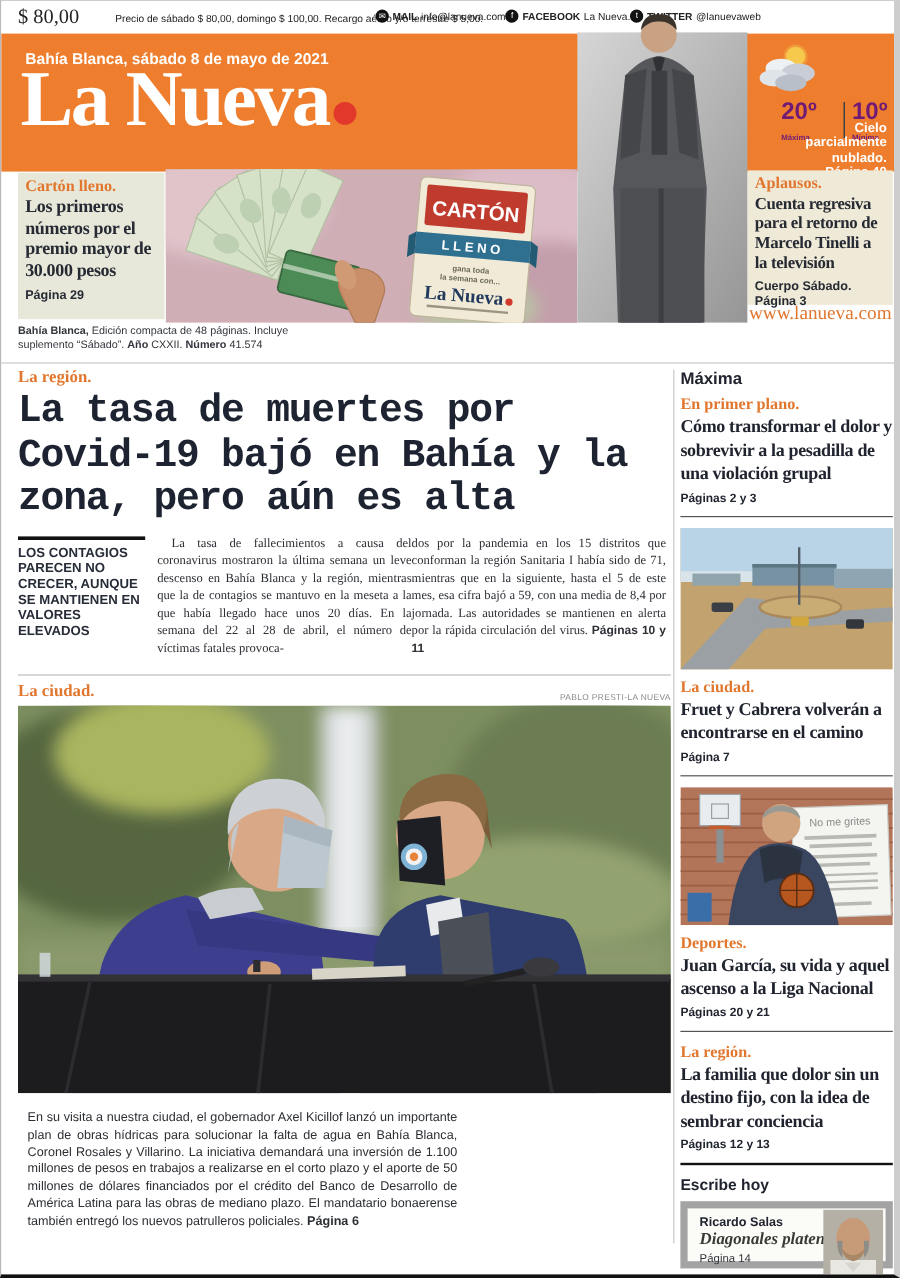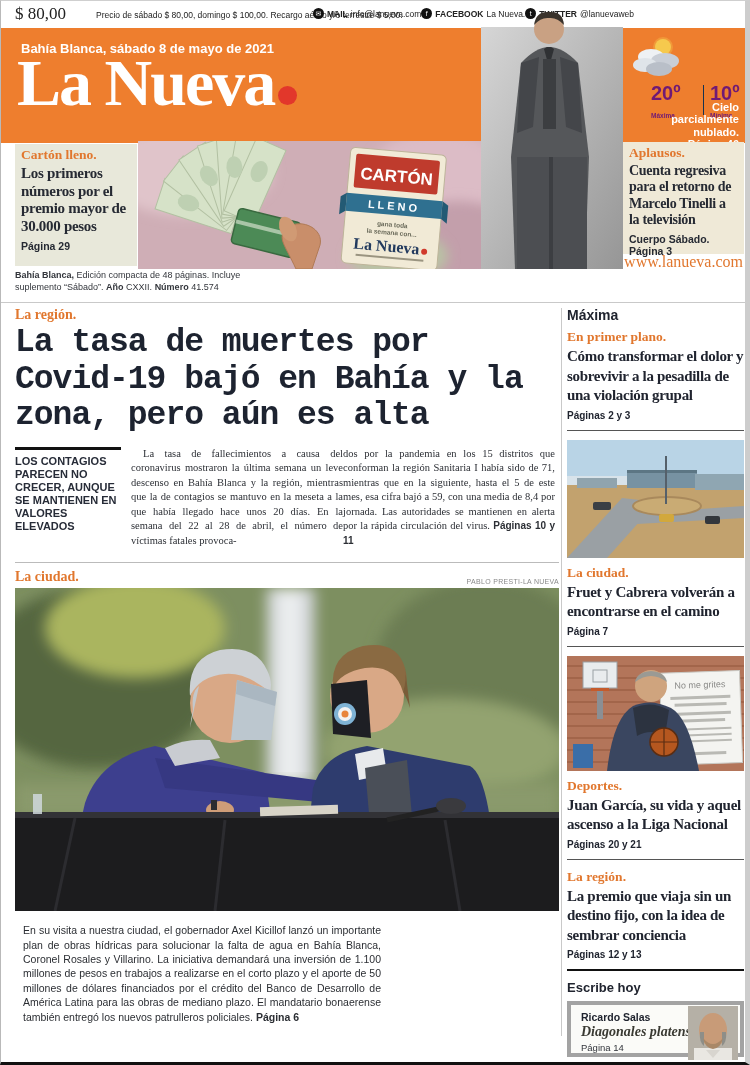--- a/index.html
+++ b/index.html
@@ -70,21 +70,21 @@
   .rightcol{position:absolute;left:566px;top:306px;width:177px;}
   .ademas{font-weight:bold;font-size:14px;color:#20242f;margin-bottom:6px;}
   .sb-kicker{font-family:"Liberation Serif",serif;font-weight:bold;color:#e1772e;font-size:13.5px;}
   .sb-title{font-family:"Liberation Serif",serif;font-weight:bold;color:#20242f;
             font-size:15px;line-height:1.3;letter-spacing:-0.3px;margin-top:2px;}
   .sb-page{font-weight:bold;font-size:10px;color:#20242f;margin-top:4px;}
   .sb-rule{height:1px;background:#555;margin:9px 0;}
   .sb-rule.dark{height:2px;background:#111;}
   .sb-photo{width:177px;display:block;margin:2px 0 7px 0;}
   .escribe{font-weight:bold;font-size:13px;color:#20242f;margin:6px 0 6px 0;}
-  .colbox{position:relative;border:4px solid #a3a3a3;height:56px;background:#fbfbf8;padding:6px 0 0 10px;box-sizing:border-box;}
+  .colbox{position:relative;border:6px solid #a3a3a3;height:56px;background:#fbfbf8;padding:6px 0 0 10px;box-sizing:border-box;}
   .colbox .cname{font-weight:bold;font-size:10.5px;color:#20242f;}
   .colbox .ccol{font-family:"Liberation Serif",serif;font-style:italic;font-weight:bold;
                 font-size:14px;color:#3a3a33;margin-top:1px;}
   .colbox .cpage{font-size:9.5px;color:#33363c;margin-top:2px;}
   .colbox svg{position:absolute;right:2px;top:1px;}
   .pressbar{margin-top:7px;border:1px solid #888;border-radius:3px;height:22px;display:flex;align-items:center;padding:0 4px;gap:4px;box-sizing:border-box;}
 </style>
 </head>
 <body>
 
@@ -395,21 +395,21 @@
 
     <div>
       <div class="sb-kicker">Deportes.</div>
       <div class="sb-title">Juan García, su vida y aquel ascenso a la Liga Nacional</div>
       <div class="sb-page">Páginas 20 y 21</div>
     </div>
     <div class="sb-rule"></div>
 
     <div>
       <div class="sb-kicker">La región.</div>
-      <div class="sb-title">La premio que viaja sin un destino fijo, con la idea de sembrar conciencia</div>
+      <div class="sb-title">La familia que dolor sin un destino fijo, con la idea de sembrar conciencia</div>
       <div class="sb-page">Páginas 12 y 13</div>
     </div>
     <div class="sb-rule dark"></div>
 
     <div class="escribe">Escribe hoy</div>
     <div class="colbox">
       <div class="cname">Ricardo Salas</div>
       <div class="ccol">Diagonales platenses</div>
       <div class="cpage">Página 14</div>
       <svg width="50" height="54" viewBox="0 0 50 54">

